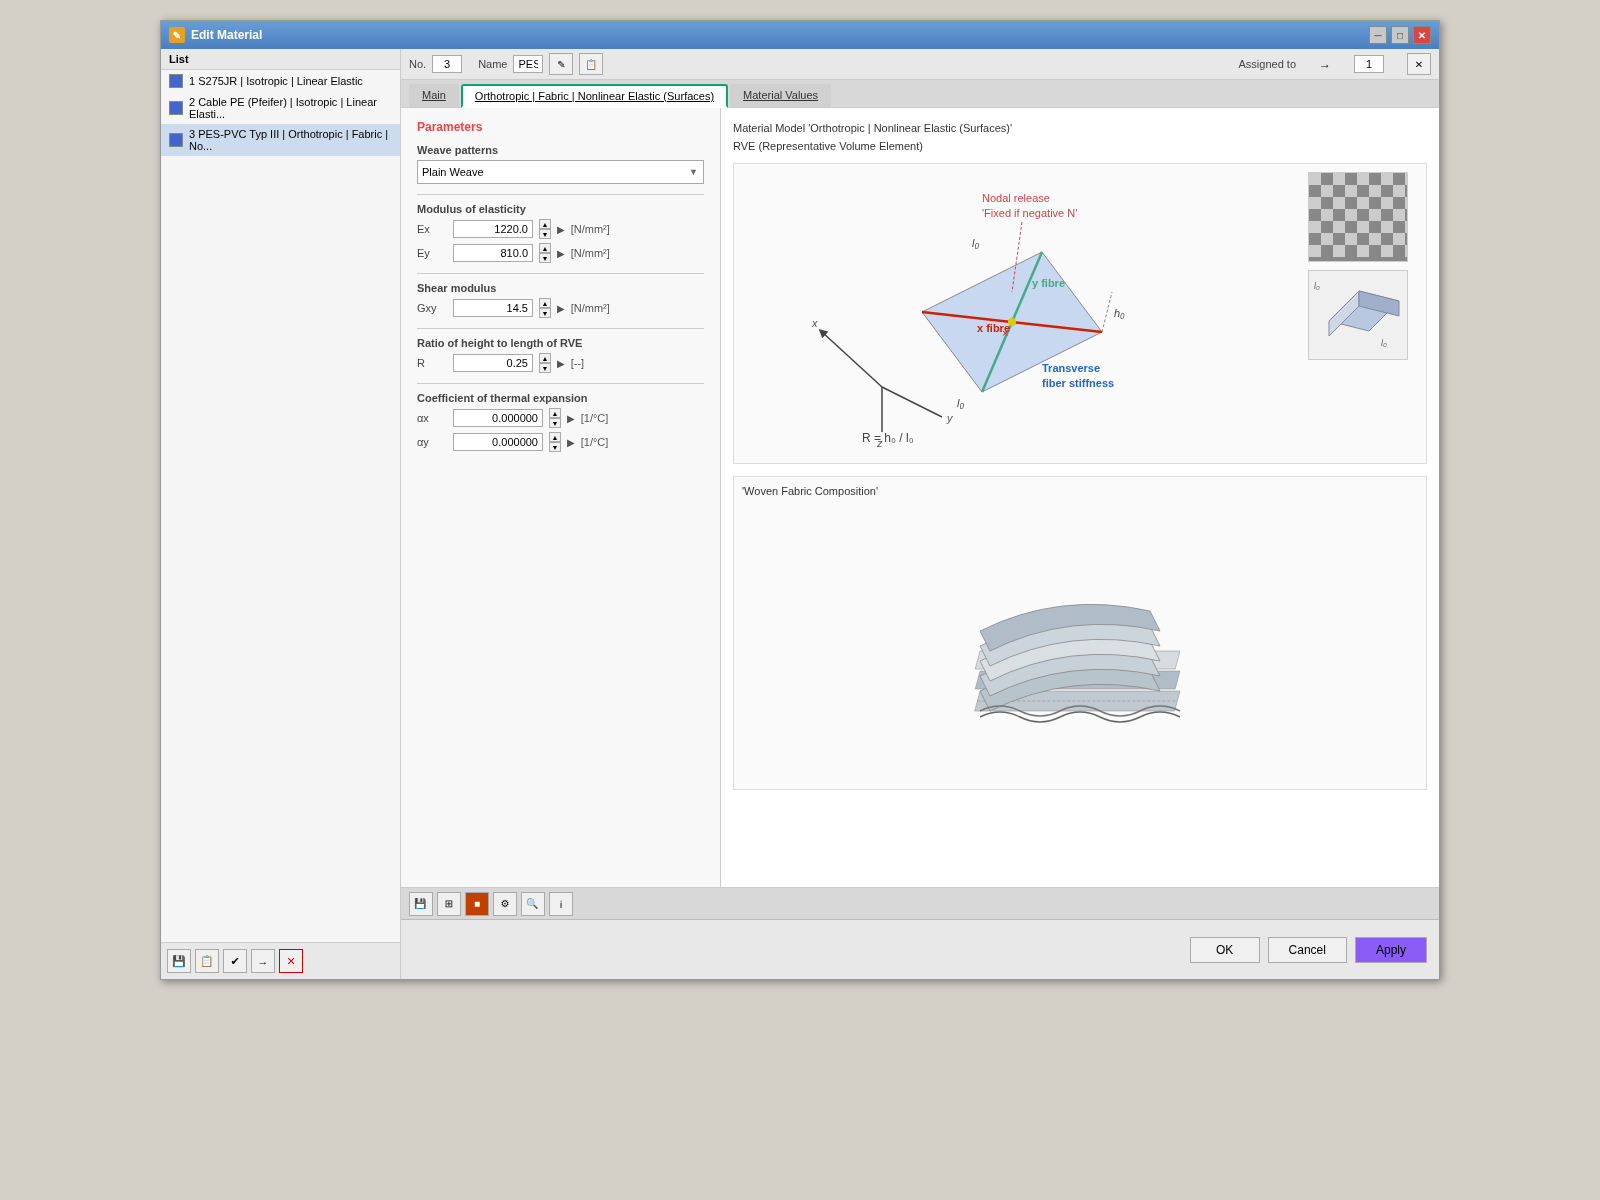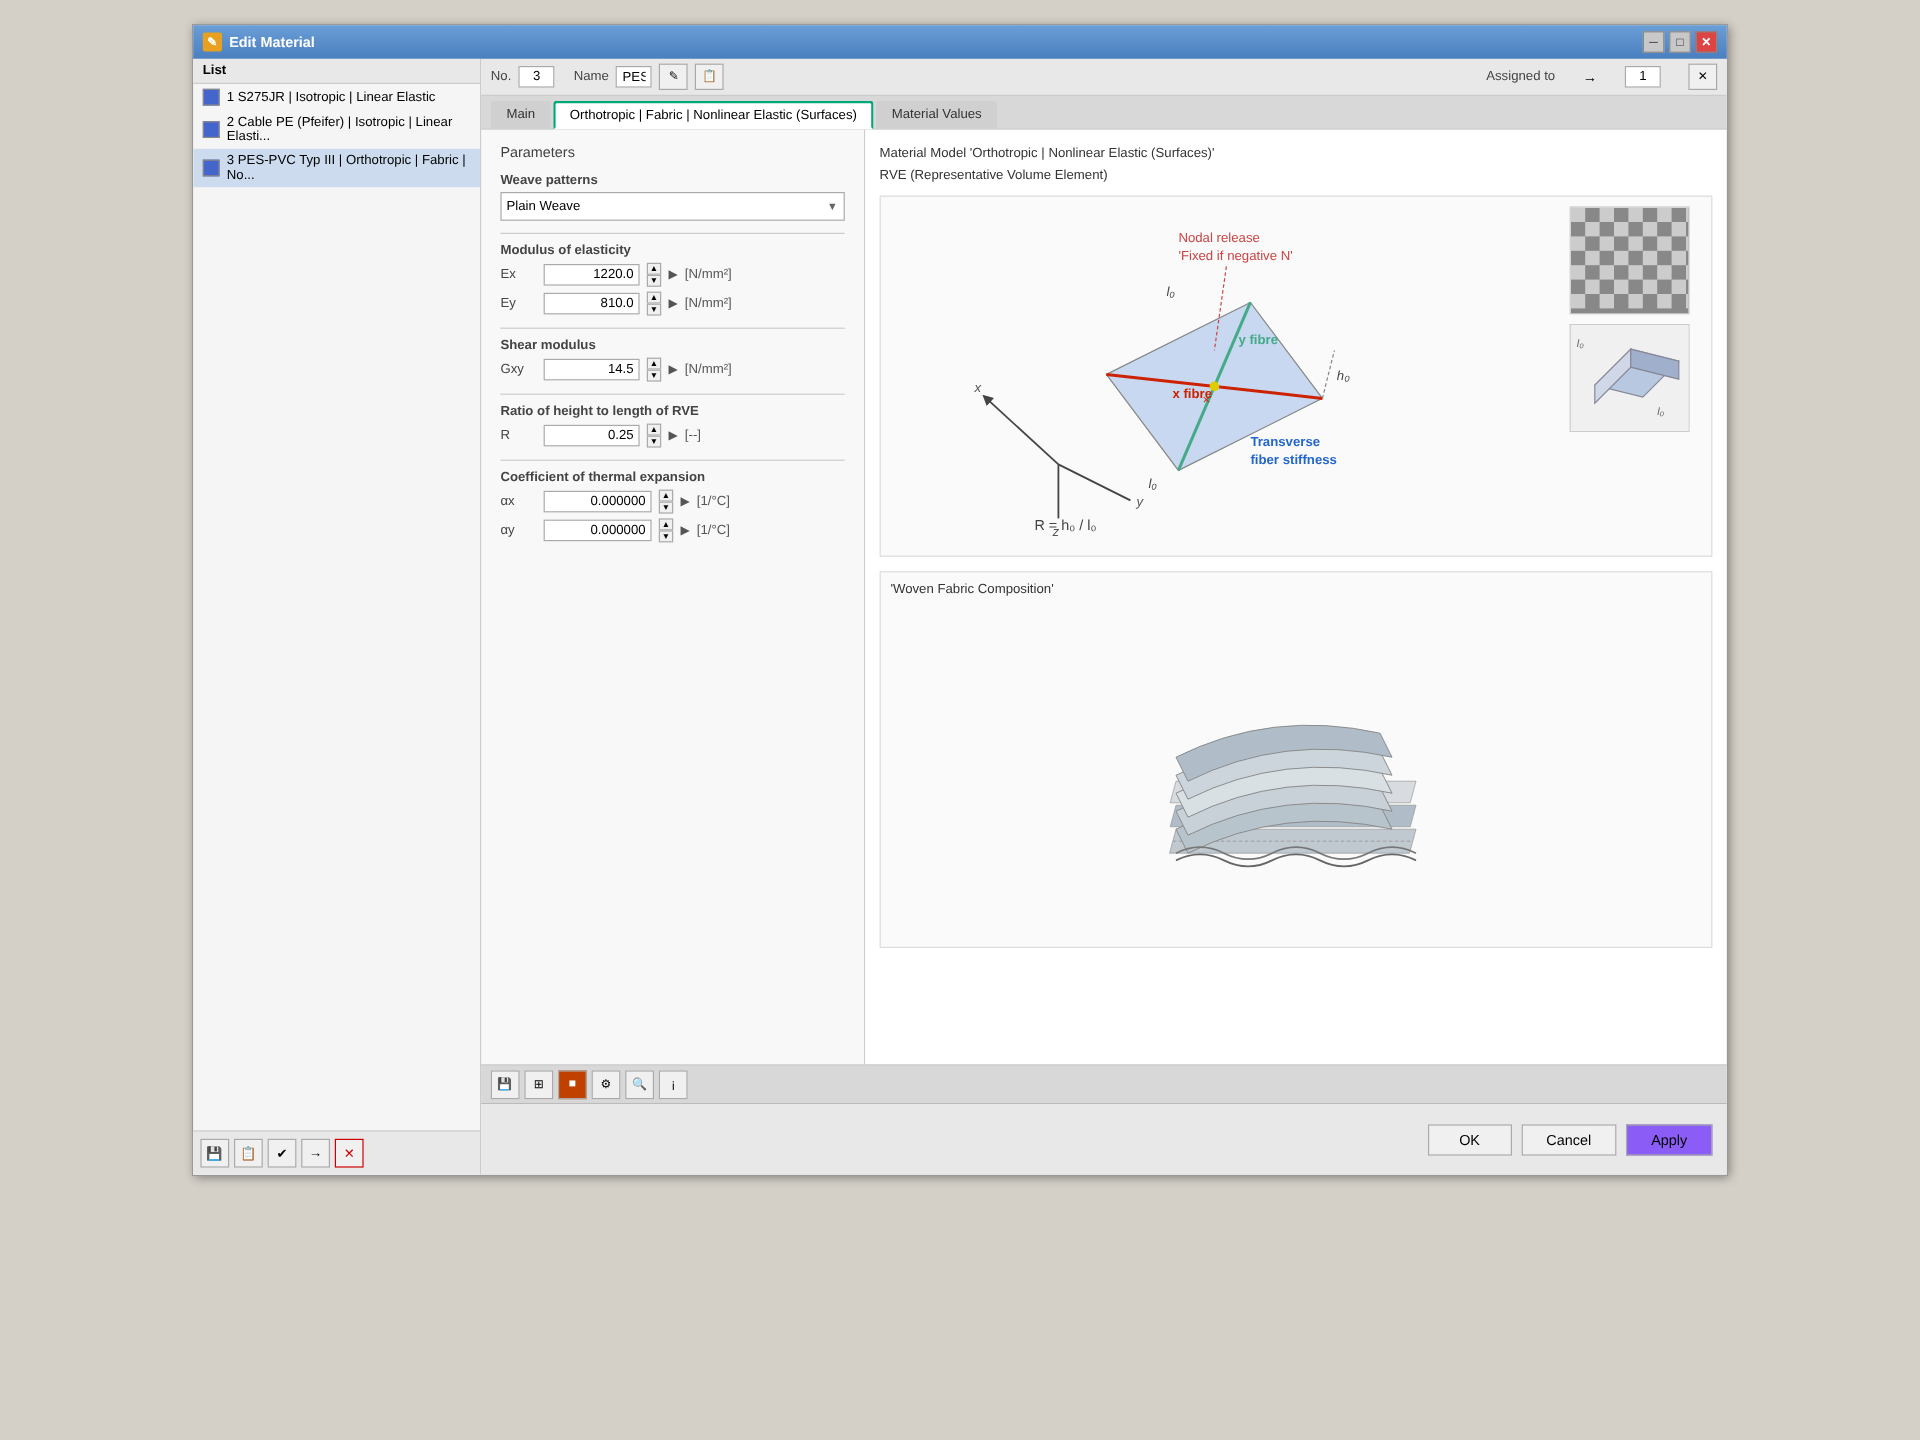--- a/index.html
+++ b/index.html
@@ -37,29 +37,29 @@
     .top-field { display: flex; align-items: center; gap: 6px; }
     .top-field label { font-size: 11px; font-weight: normal; color: #444; }
     .top-field input { width: 30px; border: 1px solid #aaa; background: white; padding: 2px 4px; font-size: 11px; text-align: center; }
     .top-name-input { width: 320px; border: 1px solid #aaa; background: white; padding: 2px 6px; font-size: 11px; }
     .top-field-btn { width: 24px; height: 22px; border: 1px solid #aaa; background: #f0f0f0; cursor: pointer; display: flex; align-items: center; justify-content: center; font-size: 10px; }
     .assigned-to { margin-left: auto; display: flex; align-items: center; gap: 23px; }
     .assigned-input { width: 100px; border: 1px solid #aaa; background: white; padding: 2px 4px; font-size: 11px; }
 
     
     .tabs { display: flex; background: #d8d8d8; border-bottom: 1px solid #ccc; padding-top: 4px; padding-left: 8px; }
-    .tab { padding: 4px 12px; font-size: 11px; cursor: pointer; border: 1px solid transparent; border-bottom: none; margin-right: 2px; background: #d0d0d0; border-radius: 3px 3px 0 0; color: #333; }
+    .tab { padding: 4px 12px; font-size: 11px; cursor: pointer; border: 1px solid transparent; border-bottom: none; margin-right: 2px; background: #d0d0d0; border-radius: 3px 3px 0 0; color: #333; text-decoration: underline; }
     .tab.active-special { background: white; border: 2px solid #00a878; border-bottom: 2px solid white; color: #000; margin-bottom: -1px; }
 
     
     .content-area { display: flex; flex: 1; overflow: hidden; }
 
     
     .params-panel { width: 320px; padding: 12px 16px; border-right: 1px solid #ccc; overflow-y: auto; background: #f8f8f8; }
-    .params-title { font-weight: normal; font-size: 12px; margin-bottom: 10px; color: #404040; }
+    .params-title { font-weight: bold; font-size: 12px; margin-bottom: 10px; color: #ef4444; }
 
     .param-section { margin-bottom: 10px; }
     .param-section-label { font-size: 11px; font-weight: bold; color: #444; margin-bottom: 4px; }
 
     .select-field { width: 100%; height: 24px; border: 1px solid #aaa; background: white; padding: 2px 4px; font-size: 11px; appearance: none; }
     .select-wrapper { position: relative; }
     .select-wrapper::after { content: '▼'; position: absolute; right: 6px; top: 50%; transform: translateY(-50%); font-size: 9px; color: #666; pointer-events: none; }
 
     .param-row { display: flex; align-items: center; gap: 6px; margin-bottom: 4px; }
     .param-label { font-size: 11px; color: #444; width: 30px; }

